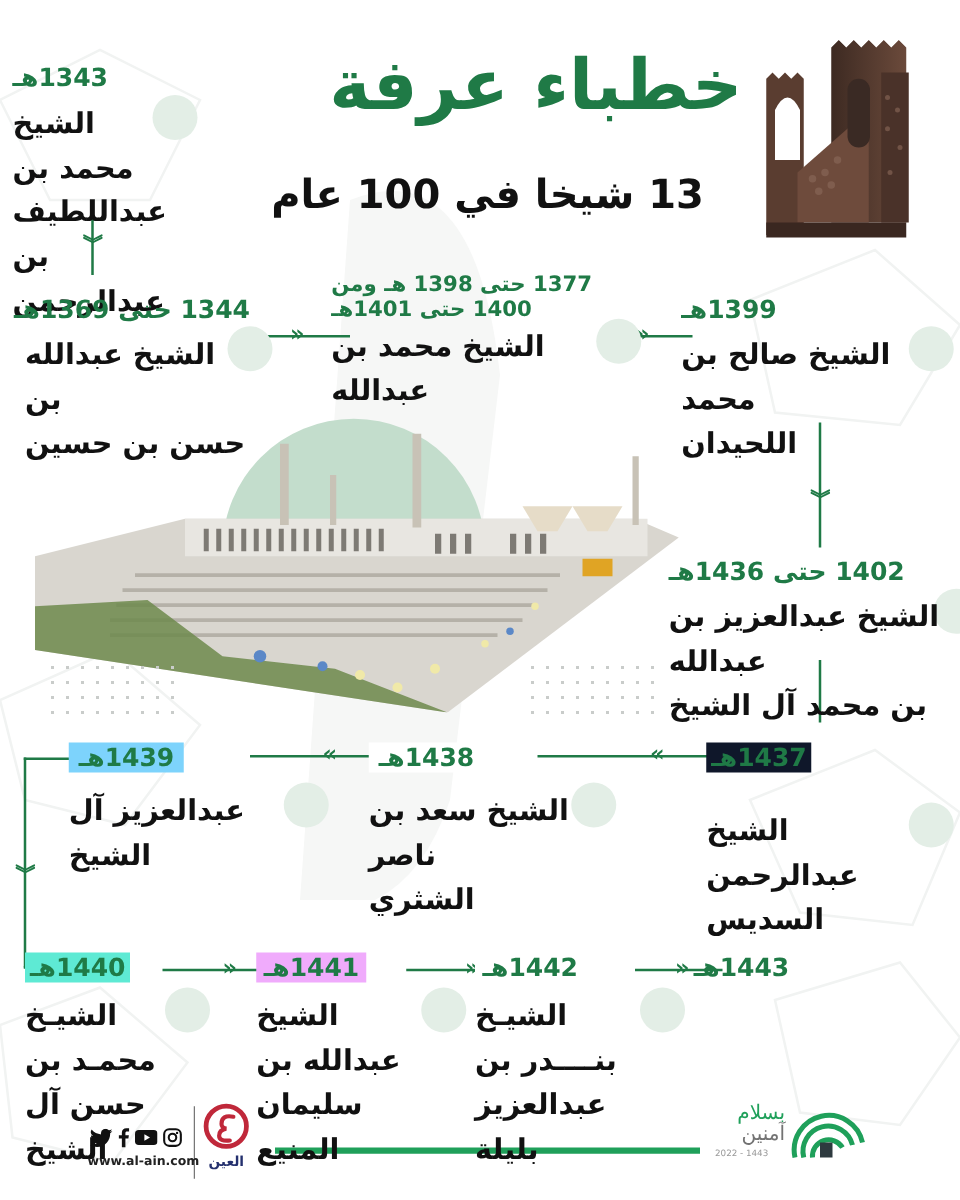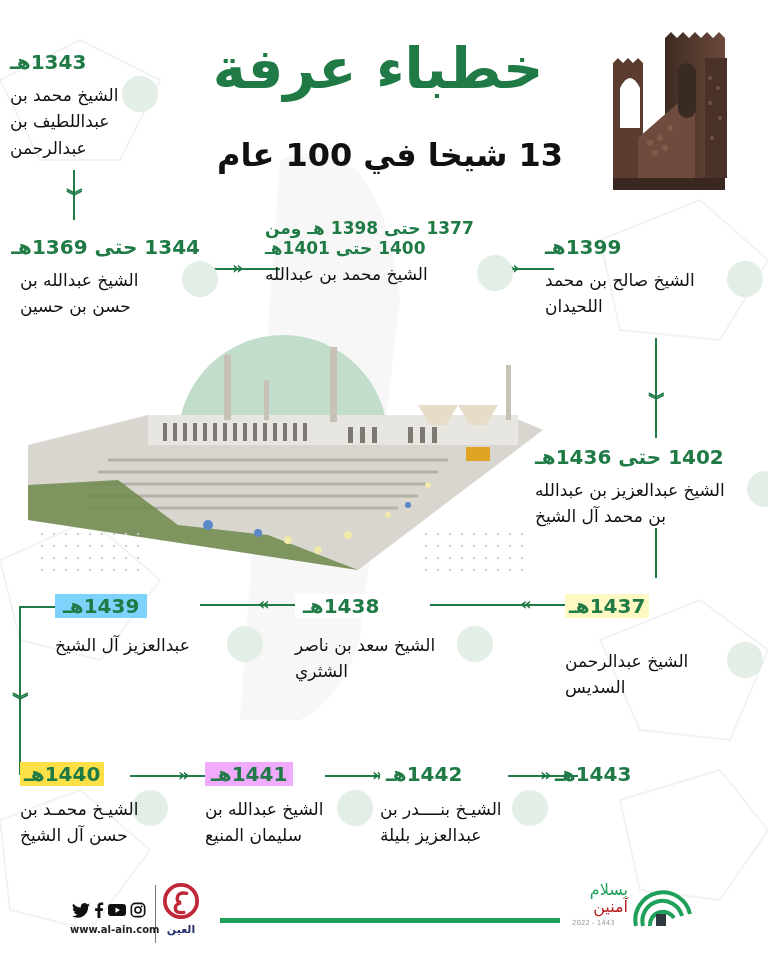--- a/index.html
+++ b/index.html
@@ -1,24 +1,24 @@
 <!DOCTYPE html>
 <html><head>
   <meta charset="utf-8">
   <style>
     * { box-sizing: border-box; margin: 0; padding: 0; }
     html, body { width: 768px; height: 960px; overflow: hidden; background: #ffffff; }
     body { position: relative; font-family: "DejaVu Sans", sans-serif; color: #1a1a1a; }
     .bg-pattern { position: absolute; inset: 0; z-index: 0; }
     .abs { position: absolute; }
-    .title { position: absolute; left: 188px; width: 380px; top: 38px; text-align: center; font-weight: bold; font-size: 56px; color: #1f7a46; direction: rtl; line-height: 1.1; }
+    .title { position: absolute; left: 214px; width: 380px; top: 38px; text-align: right; font-weight: bold; font-size: 56px; color: #1f7a46; direction: rtl; line-height: 1.1; }
     .subtitle { position: absolute; left: 200px; width: 380px; top: 136px; text-align: center; font-weight: bold; font-size: 32px; color: #111; direction: rtl; }
     .node { position: absolute; text-align: left; direction: rtl; z-index: 3; }
     .node .year { font-weight: bold; color: #1f7a46; font-size: 20px; line-height: 1.2; white-space: nowrap; }
-    .node .name { font-size: 17px; line-height: 1.55; color: #111; margin-top: 8px; position: relative; }
+    .node .name { font-size: 23px; line-height: 1.55; color: #111; margin-top: 8px; position: relative; font-weight: bold; }
     .node .name::before { content: ""; position: absolute; width: 36px; height: 36px; border-radius: 50%; background: #e3eee6; top: -6px; right: -18px; z-index: -1; }
     .line { position: absolute; background: #1f7a46; z-index: 2; }
     .chev { position: absolute; color: #1f7a46; font-weight: bold; font-size: 18px; line-height: 1; z-index: 2; font-family: "DejaVu Sans", sans-serif; }
     .dots { position: absolute; background-image: radial-gradient(#c9ccca 1.2px, transparent 1.3px); background-size: 12px 12px; z-index: 1; }
     .footer-bar { position: absolute; left: 220px; top: 918px; width: 340px; height: 5px; background: #1fa05a; }
   </style>
 </head>
 <body>
 
 <svg class="bg-pattern" width="768" height="960" viewBox="0 0 768 960">
@@ -196,21 +196,21 @@
 
 <div class="node" style="left:535px;width:230px;top:445px;">
   <div class="year">1402 حتى 1436هـ</div>
   <div class="name">
     <div>الشيخ عبدالعزيز بن عبدالله</div>
     <div>بن محمد آل الشيخ</div>
   </div>
 </div>
 
 <div class="node" style="left:565px;width:180px;top:594px;">
-  <div class="year" style="background:#fef9c3;display:inline-block;padding:0 4px;">1437هـ</div>
+  <div class="year" style="background:#0f172a;display:inline-block;padding:0 4px;">1437هـ</div>
   <div class="name" style="margin-top:30px;">
     <div>الشيخ عبدالرحمن</div>
     <div>السديس</div>
   </div>
 </div>
 
 <div class="node" style="left:295px;width:180px;top:594px;">
   <div class="year" style="background:#fff;display:inline-block;padding:0 8px;">1438هـ</div>
   <div class="name" style="margin-top:14px;">
     <div>الشيخ سعد بن ناصر</div>
@@ -219,21 +219,21 @@
 </div>
 
 <div class="node" style="left:55px;width:190px;top:594px;">
   <div class="year" style="background:#7dd3fc;display:inline-block;padding:0 8px;">1439هـ</div>
   <div class="name" style="margin-top:14px;">
     <div>عبدالعزيز آل الشيخ</div>
   </div>
 </div>
 
 <div class="node" style="left:20px;width:130px;top:762px;">
-  <div class="year" style="background:#fde047;display:inline-block;padding:0 4px;">1440هـ</div>
+  <div class="year" style="background:#5eead4;display:inline-block;padding:0 4px;">1440هـ</div>
   <div class="name" style="margin-top:10px;">
     <div>الشيـخ محمـد بن</div>
     <div>حسن آل الشيخ</div>
   </div>
 </div>
 
 <div class="node" style="left:205px;width:150px;top:762px;">
   <div class="year" style="background:#f0abfc;display:inline-block;padding:0 6px;">1441هـ</div>
   <div class="name" style="margin-top:10px;">
     <div>الشيخ عبدالله بن</div>
@@ -279,21 +279,21 @@
     <circle cx="20" cy="20" r="17" fill="none" stroke="#c0283a" stroke-width="4"></circle>
     <path d="M26 12 q-10 -2 -10 6 q0 3 4 4 q-6 1 -6 6 q0 5 9 4" fill="none" stroke="#c0283a" stroke-width="3.5" stroke-linecap="round"></path>
   </svg>
   <div style="font-size:11px;font-weight:bold;color:#24306e;direction:rtl;line-height:1;">العين</div>
 </div>
 
 <div class="footer-bar"></div>
 
 <div class="abs" style="left:572px;top:882px;width:56px;text-align:right;direction:rtl;z-index:3;">
   <div style="font-size:16px;color:#1fa05a;line-height:1.05;">بسلام</div>
-  <div style="font-size:16px;color:#b91c1c;line-height:1.05;">آمنين</div>
+  <div style="font-size:16px;color:#737373;line-height:1.05;">آمنين</div>
   <div style="font-size:7px;color:#999;direction:ltr;text-align:left;margin-top:3px;">2022 - 1443</div>
 </div>
 <svg class="abs" style="left:632px;top:886px;z-index:3;" width="62" height="52" viewBox="0 0 62 52">
   <g fill="none" stroke="#1fa05a" stroke-width="4" stroke-linecap="butt">
     <path d="M4 40 A26 26 0 0 1 58 28"></path>
     <path d="M11 40 A20 20 0 0 1 50 30"></path>
     <path d="M18 40 A13 13 0 0 1 42 32"></path>
   </g>
   <rect x="24" y="28" width="10" height="12" fill="#2e3a3f"></rect>
 </svg>

